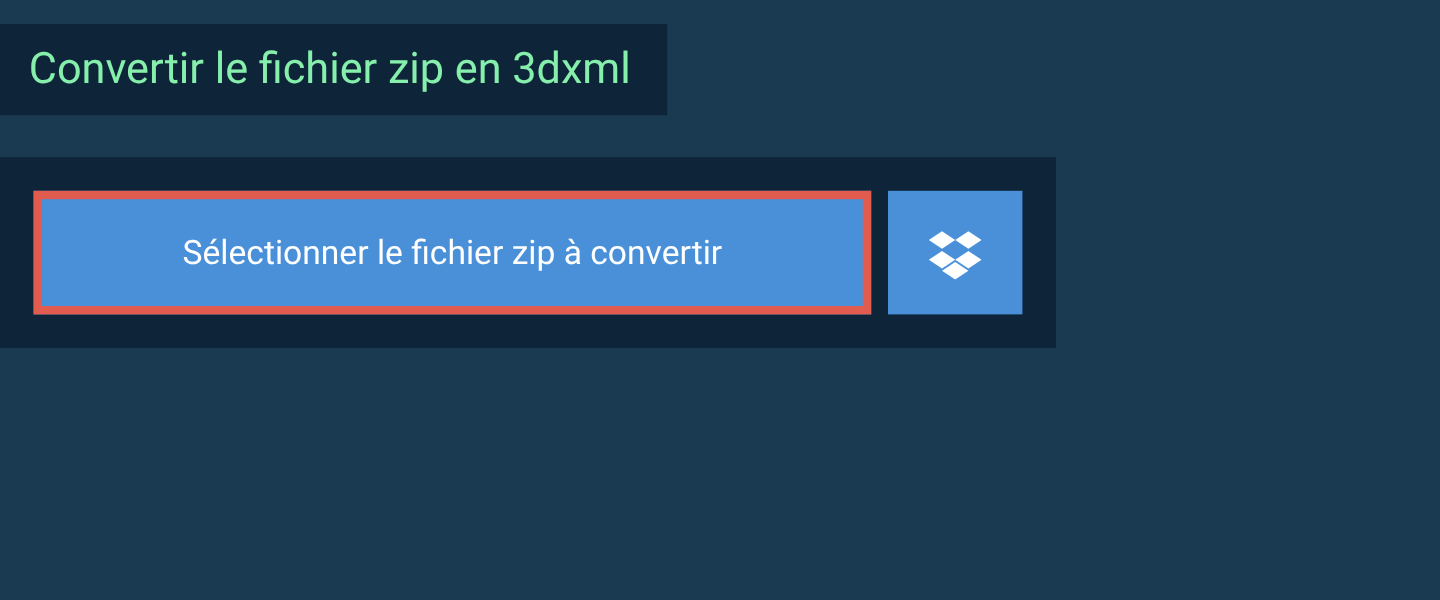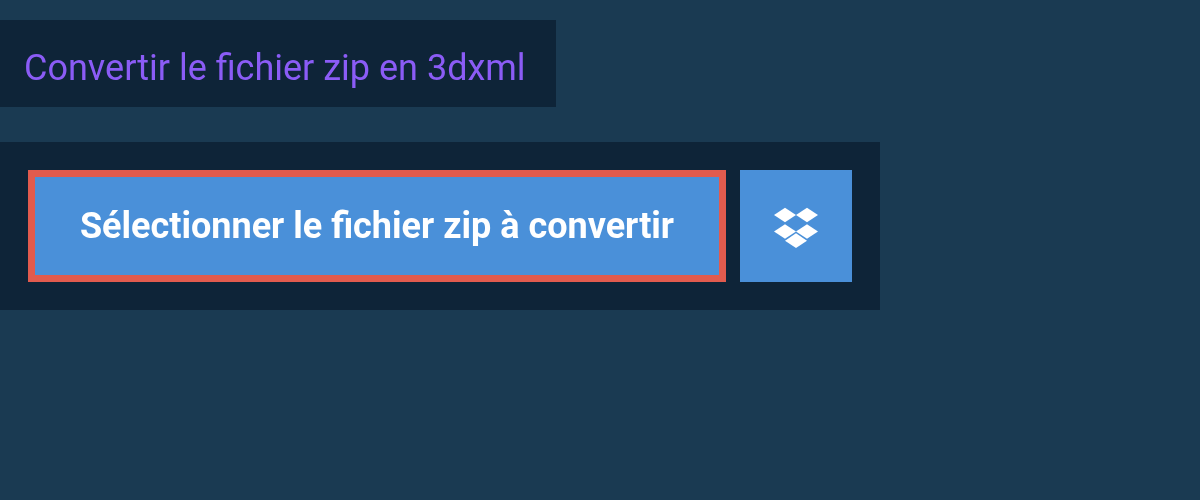--- a/index.html
+++ b/index.html
@@ -10,41 +10,41 @@
     body {
       width: 1200px;
       height: 500px;
       background-color: #1a3a52;
       font-family: -apple-system, BlinkMacSystemFont, "Segoe UI", Roboto, Helvetica, Arial, sans-serif;
       overflow: hidden;
     }
     .title-bar {
       display: inline-block;
       background-color: #0e2438;
-      color: #8b5cf6;
+      color: #86efac;
       font-size: 36px;
       font-weight: 400;
-      padding: 27px 30px 18px 24px;
+      padding: 16px 30px 18px 24px;
       margin-top: 20px;
     }
     .upload-panel {
       background-color: #0e2438;
       margin-top: 35px;
       padding: 28px;
       width: 880px;
       display: flex;
       gap: 14px;
     }
     .select-file-button {
       flex: 1;
       background-color: #4a90d9;
       border: 7px solid #e15b4e;
       color: #ffffff;
-      font-size: 36px;
-      font-weight: 700;
+      font-size: 28px;
+      font-weight: 400;
       padding: 28px 20px;
       cursor: pointer;
       display: flex;
       align-items: center;
       justify-content: center;
       text-align: center;
     }
     .dropbox-button {
       width: 112px;
       background-color: #4a90d9;

